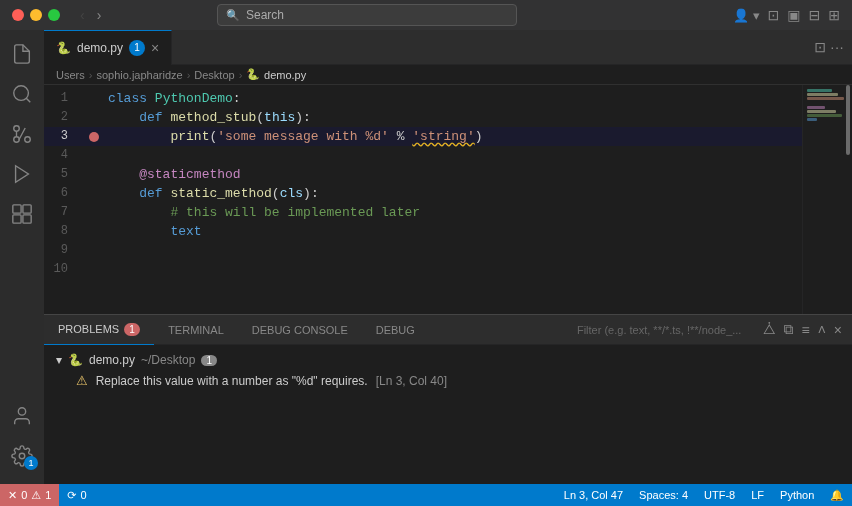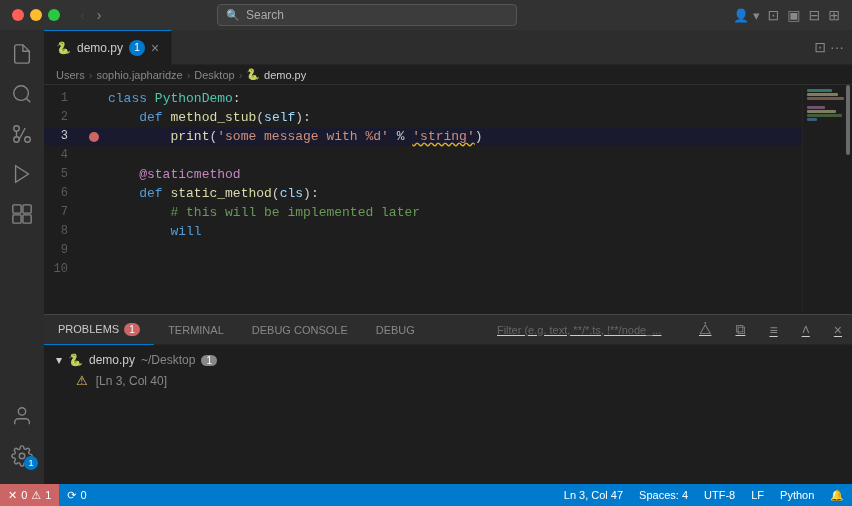--- a/index.html
+++ b/index.html
@@ -333,23 +333,22 @@
       border-radius: 10px;
       padding: 1px 5px;
       font-size: 10px;
       min-width: 16px;
       text-align: center;
     }
     .panel-controls {
       margin-left: auto;
       display: flex;
       align-items: center;
-      gap: 20px;
+      gap: 4px;
       padding-right: 8px;
-      text-decoration: underline;
     }
     .panel-ctrl-btn {
       background: none;
       border: none;
       color: #888;
       cursor: pointer;
       font-size: 14px;
       padding: 2px;
     }
     .panel-content {
@@ -543,21 +542,21 @@
 
         <div class="code-line">
           <span class="line-number">1</span>
           <span class="line-gutter"></span>
           <span class="line-content"><span class="kw-class">class</span> <span class="class-name">PythonDemo</span><span class="punc">:</span></span>
         </div>
 
         <div class="code-line">
           <span class="line-number">2</span>
           <span class="line-gutter"></span>
-          <span class="line-content">    <span class="kw-def">def</span> <span class="fn-name">method_stub</span><span class="punc">(</span><span class="param">self</span><span class="punc">):</span></span>
+          <span class="line-content">    <span class="kw-def">def</span> <span class="fn-name">method_stub</span><span class="punc">(</span><span class="param">this</span><span class="punc">):</span></span>
         </div>
 
         <div class="code-line highlighted">
           <span class="line-number">3</span>
           <span class="line-gutter">
             <span class="breakpoint"></span>
           </span>
           <span class="line-content">        <span class="builtin">print</span><span class="punc">(</span><span class="str">'some message with %d'</span><span class="punc"> % </span><span class="squiggly str">'string'</span><span class="punc">)</span></span>
         </div>
 
@@ -581,21 +580,21 @@
 
         <div class="code-line">
           <span class="line-number">7</span>
           <span class="line-gutter"></span>
           <span class="line-content">        <span class="comment"># this will be implemented later</span></span>
         </div>
 
         <div class="code-line">
           <span class="line-number">8</span>
           <span class="line-gutter"></span>
-          <span class="line-content">        <span class="kw-def">will</span></span>
+          <span class="line-content">        <span class="kw-def">text</span></span>
         </div>
 
         <div class="code-line">
           <span class="line-number">9</span>
           <span class="line-gutter"></span>
           <span class="line-content"> </span>
         </div>
 
         <div class="code-line">
           <span class="line-number">10</span>
@@ -648,20 +647,21 @@
         <div class="problem-group">
           <div class="problem-group-header">
             <span>▾</span>
             <span style="color:#519aba;">🐍</span>
             <span>demo.py</span>
             <span style="color:#888;">~/Desktop</span>
             <span class="problem-group-badge">1</span>
           </div>
           <div class="problem-item">
             <span class="warn-icon">⚠</span>
+            <span class="problem-text">Replace this value with a number as "%d" requires.</span>
             <span class="problem-source">[Ln 3, Col 40]</span>
           </div>
         </div>
       </div>
     </div>
 
   </div>
 </div>
 
 <div class="status-bar">

